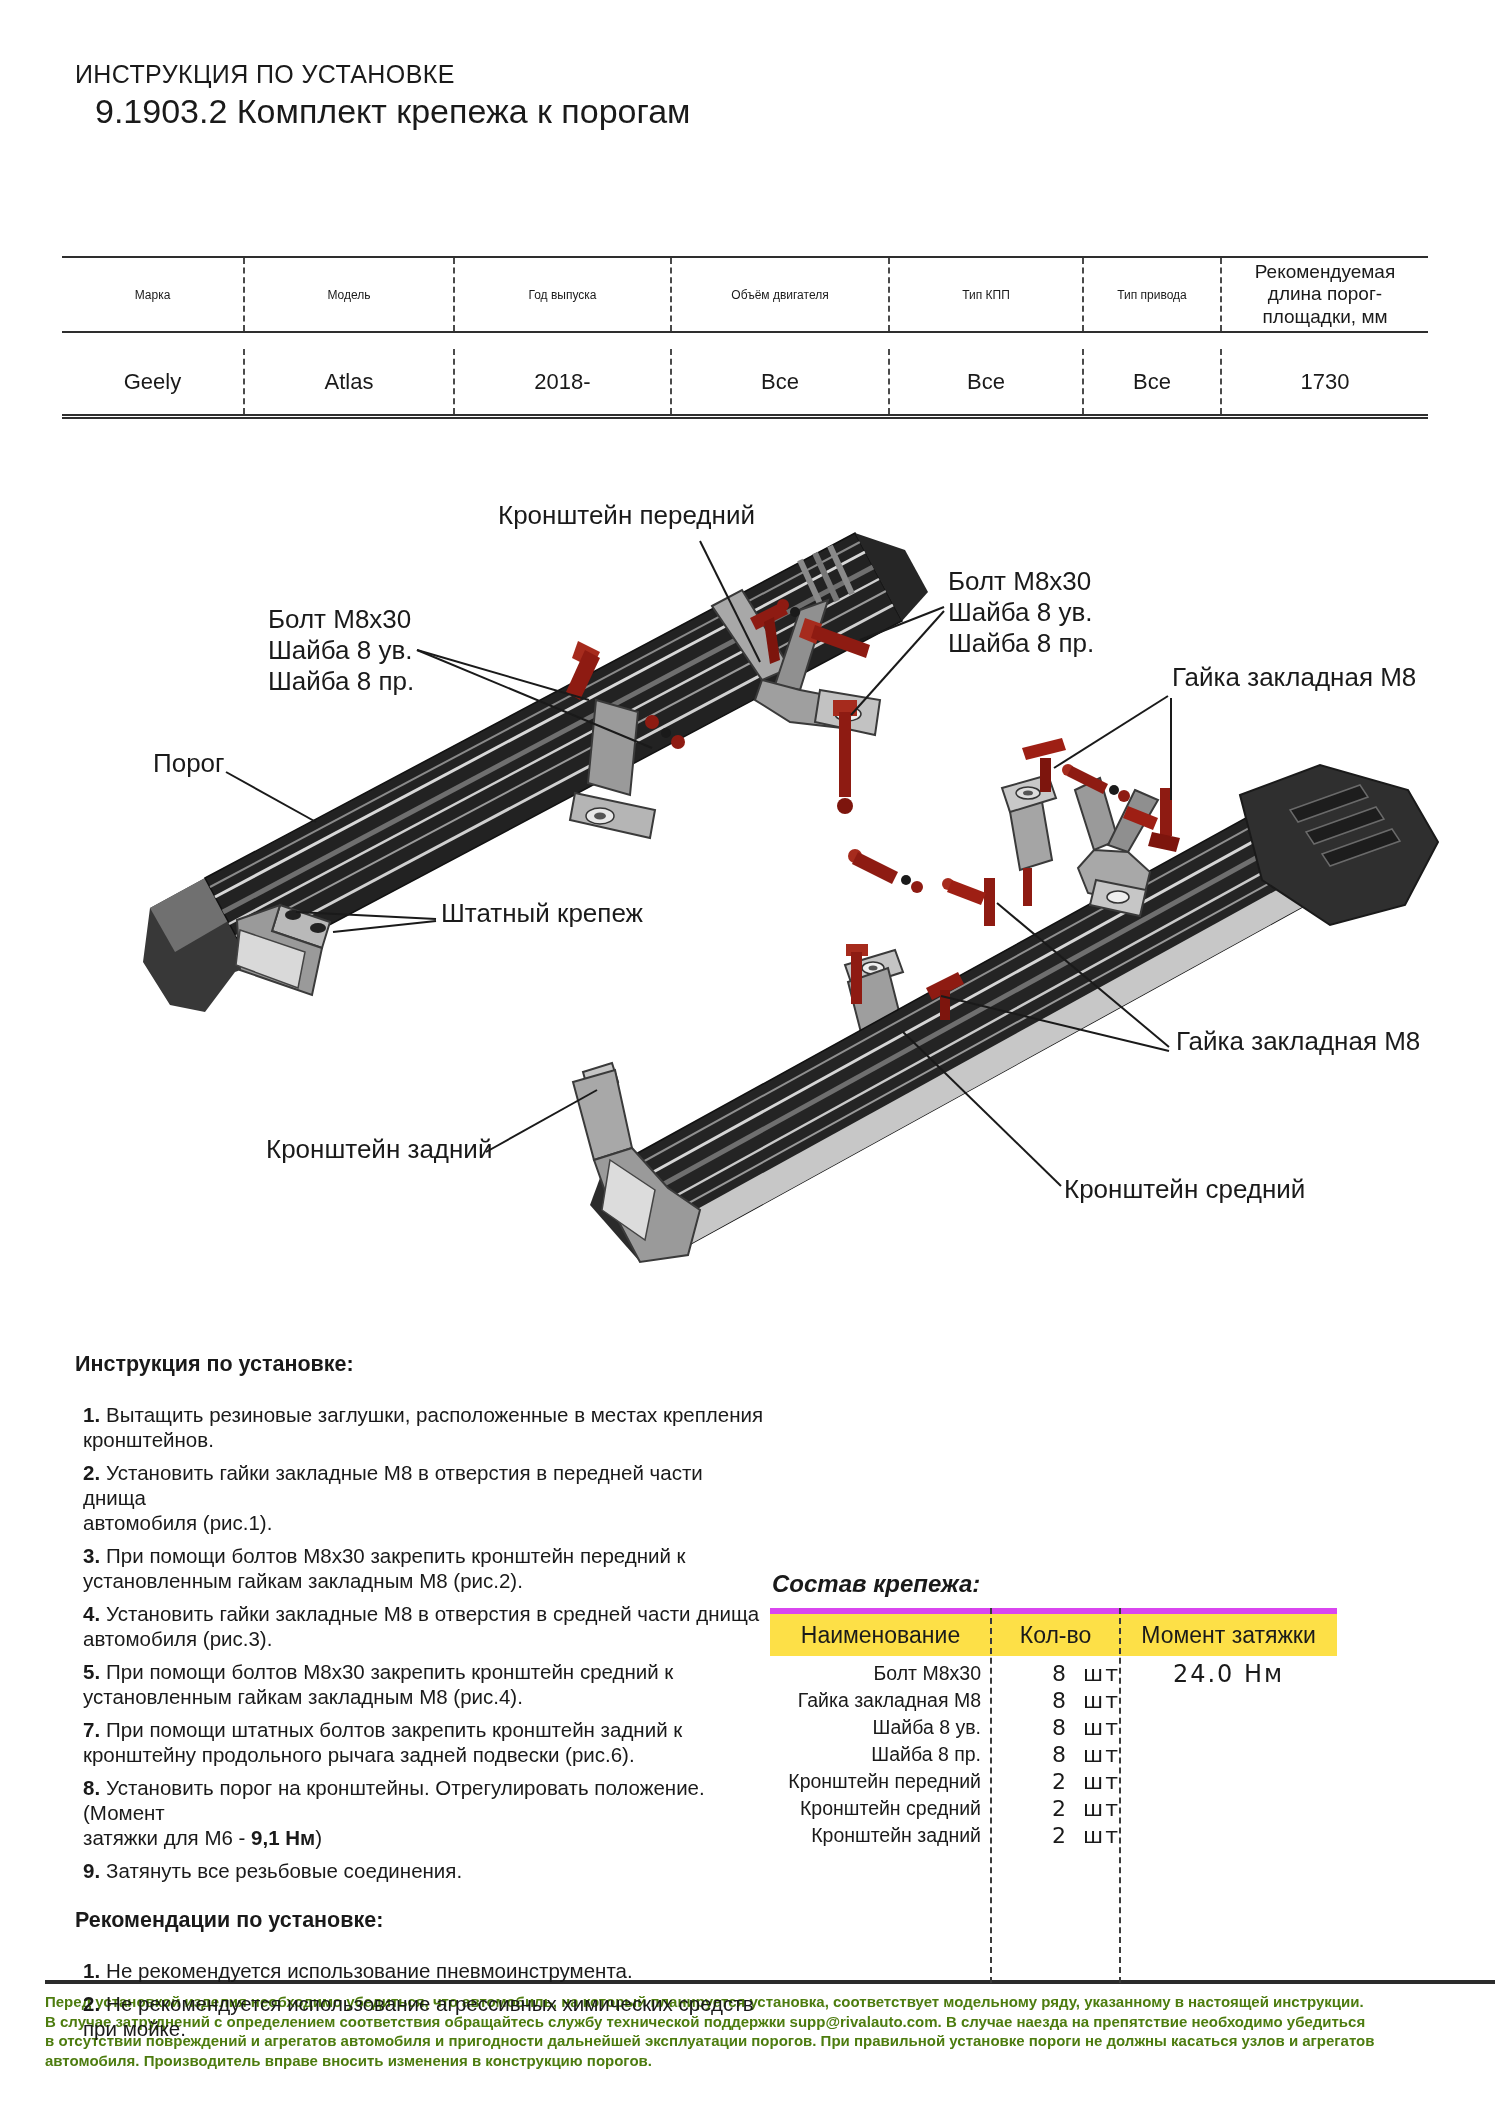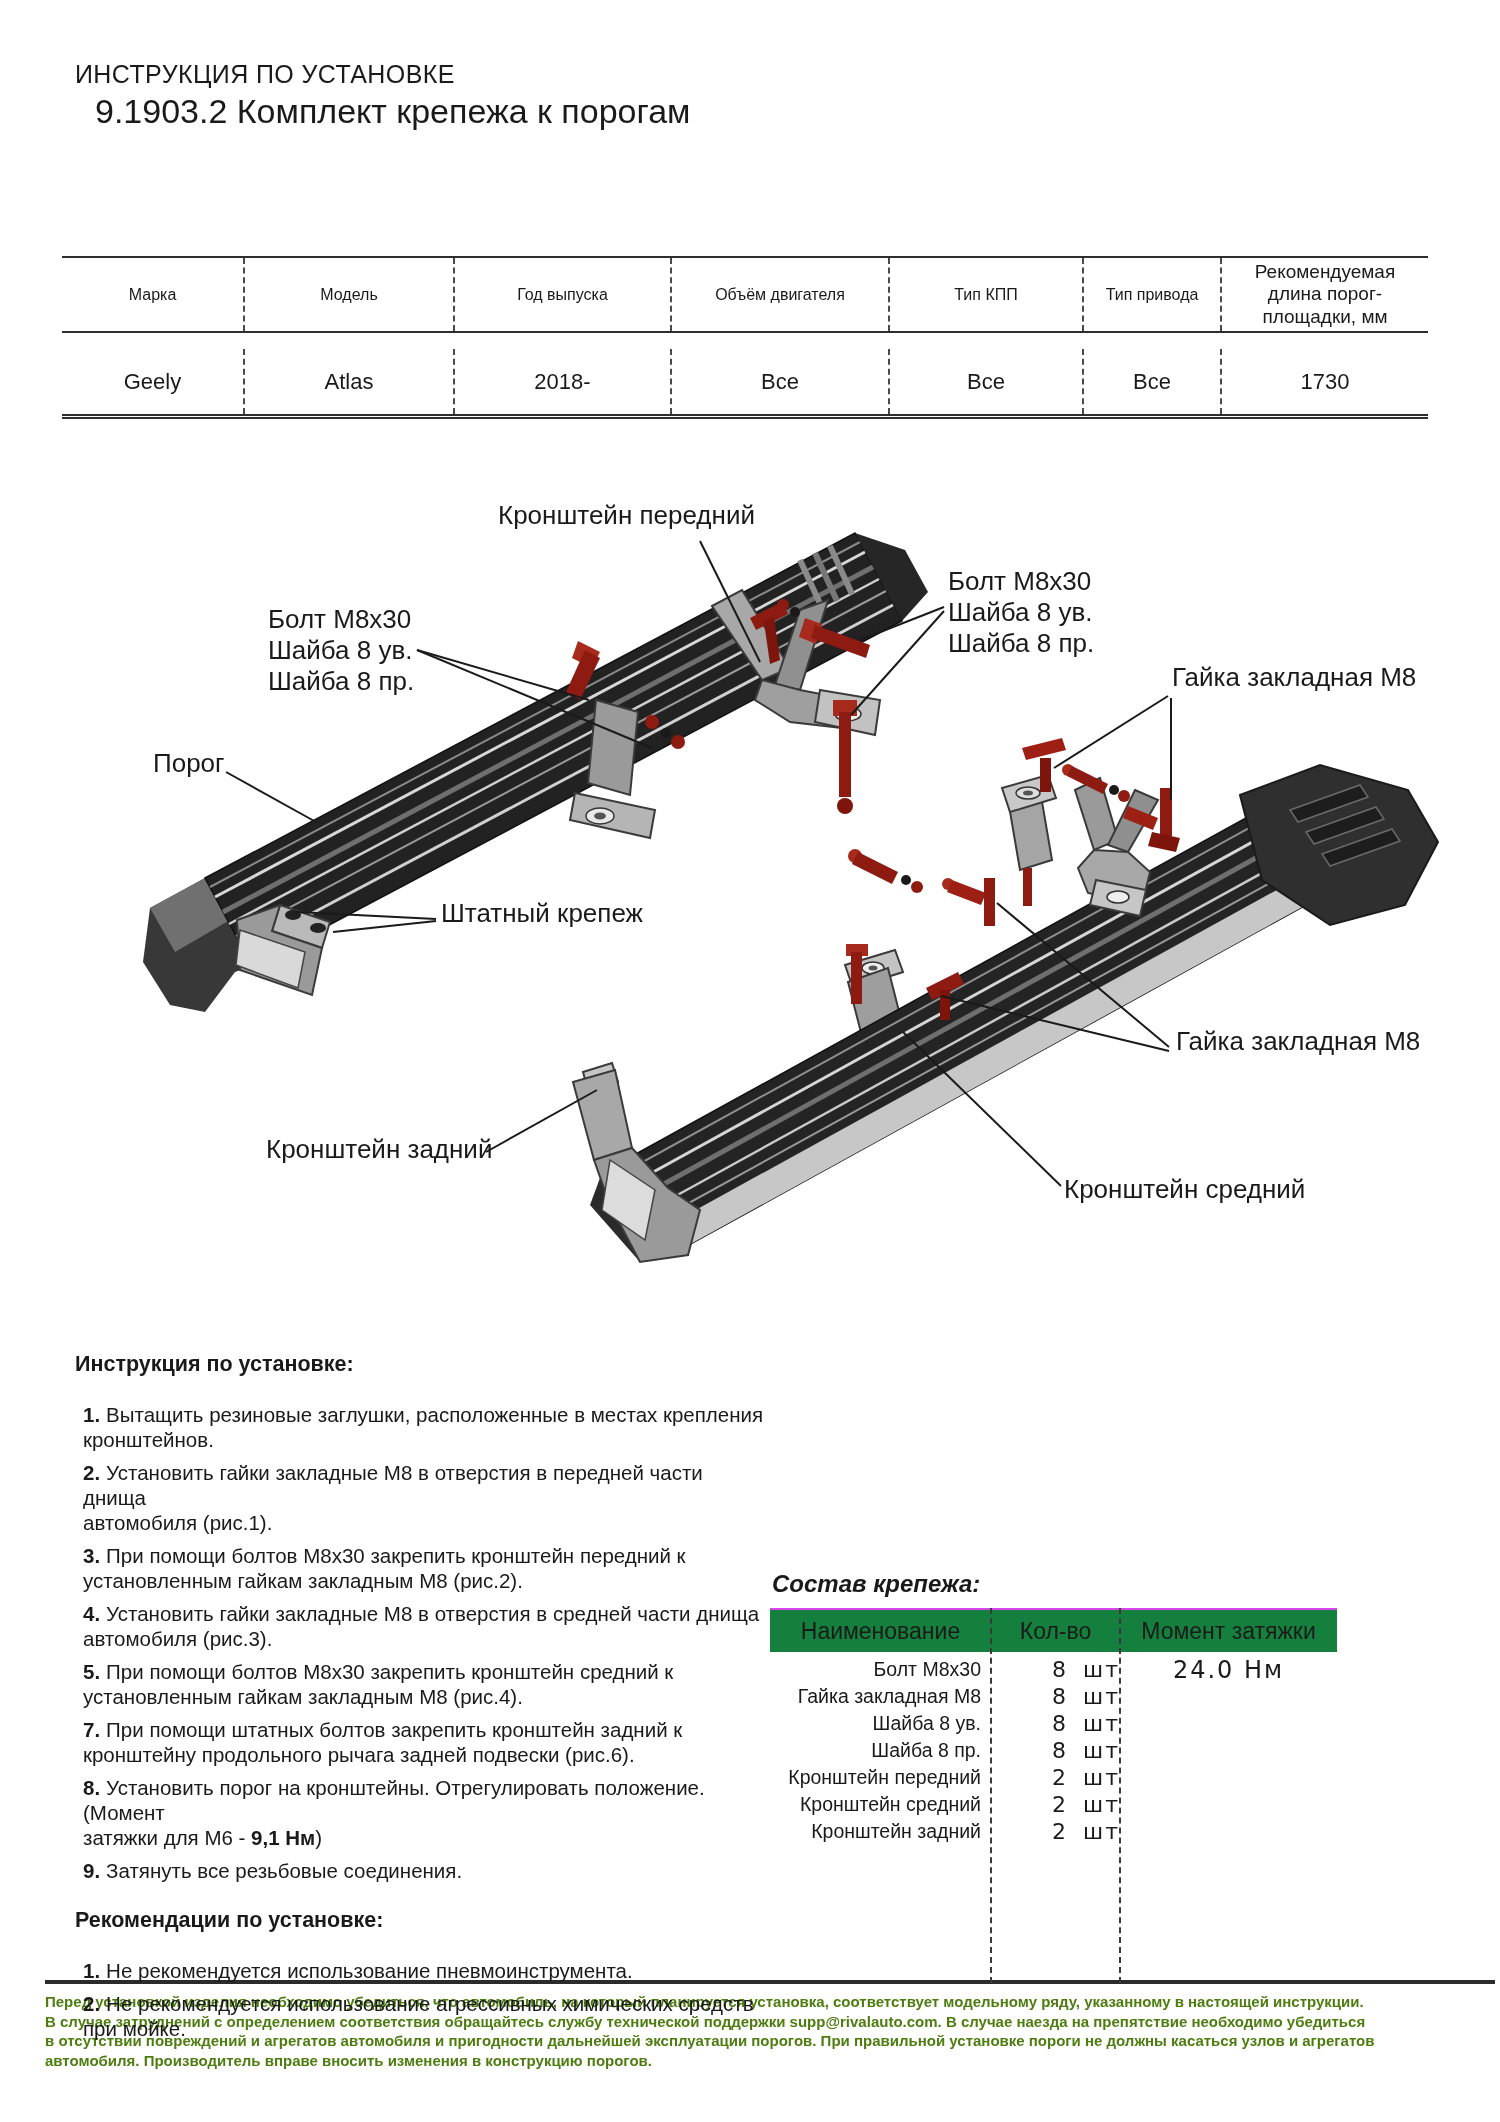--- a/index.html
+++ b/index.html
@@ -8,40 +8,40 @@
   
   .title1{position:absolute;left:75px;top:60px;font-size:25px;letter-spacing:.4px;}
   .title2{position:absolute;left:75px;top:92px;font-size:34px;font-weight:400;margin-left:20px;}
   
   .vtable{position:absolute;left:62px;top:256px;width:1366px;
           border-top:2px solid #2e2e2e;border-bottom:5px double #2e2e2e;}
   .vrow{display:flex;}
   .vrow.head{height:73px;border-bottom:2px solid #2e2e2e;}
   .vrow.data{height:65px;margin-top:16px;}
   .vcell{box-sizing:border-box;display:flex;align-items:center;justify-content:center;
-         text-align:center;font-size:16px;border-right:2px dashed #4a4a4a;padding:0 6px;}
+         text-align:center;font-size:12px;border-right:2px dashed #4a4a4a;padding:0 6px;}
   .vcell:last-child{border-right:none;}
   .vrow.data .vcell{font-size:22px;}
   .vcell.c0{width:183px}.vcell.c1{width:210px}.vcell.c2{width:217px}
   .vcell.c3{width:218px}.vcell.c4{width:194px}.vcell.c5{width:138px}
   .vcell.c6{width:206px;font-size:19px;line-height:1.18;}
   
   .diagram-svg{position:absolute;left:0;top:0;z-index:1;}
   .dlabel{position:absolute;z-index:2;font-size:26px;line-height:31px;white-space:pre-line;color:#1a1a1a;}
   
   .instr{position:absolute;left:75px;top:1352px;width:700px;z-index:2;
          font-size:20.5px;line-height:25px;}
   .instr h3{margin:0 0 25px 0;font-size:21.5px;font-weight:700;}
   .instr h3.rec{margin:25px 0 25px 0;}
   .step,.recitem{margin:8px;white-space:pre-line;}
   .step .n,.recitem .n{font-weight:700;margin-right:6px;}
   
   .hw-head{position:absolute;left:772px;top:1570px;font-size:24px;font-weight:700;z-index:2;font-style:italic;}
   .hwtable{position:absolute;left:770px;top:1608px;width:567px;z-index:2;}
-  .hwband{display:flex;height:42px;background:#15803d;border-top:2px solid #d946ef;}
+  .hwband{display:flex;height:42px;background:#fde047;border-top:6px solid #d946ef;}
   .hwband .hc{display:flex;align-items:center;justify-content:center;font-size:23px;}
   .hc.w0{width:221px}.hc.w1{width:129px}.hc.w2{width:217px}
   .hwrows{padding-top:4px;}
   .hwrow{display:flex;height:27px;align-items:center;}
   .hwrow .name{width:221px;box-sizing:border-box;text-align:right;padding-right:10px;font-size:19.5px;}
   .hwrow .qty{width:129px;text-align:right;font-family:"DejaVu Sans",sans-serif;
               font-size:22px;letter-spacing:2px;word-spacing:6px;}
   .hwrow .tq{width:217px;text-align:center;font-family:"DejaVu Sans",sans-serif;
              font-size:24px;letter-spacing:2px;}
   .dashcol{position:absolute;top:1608px;height:375px;width:0;border-left:2px dashed #3a3a3a;z-index:3;}

